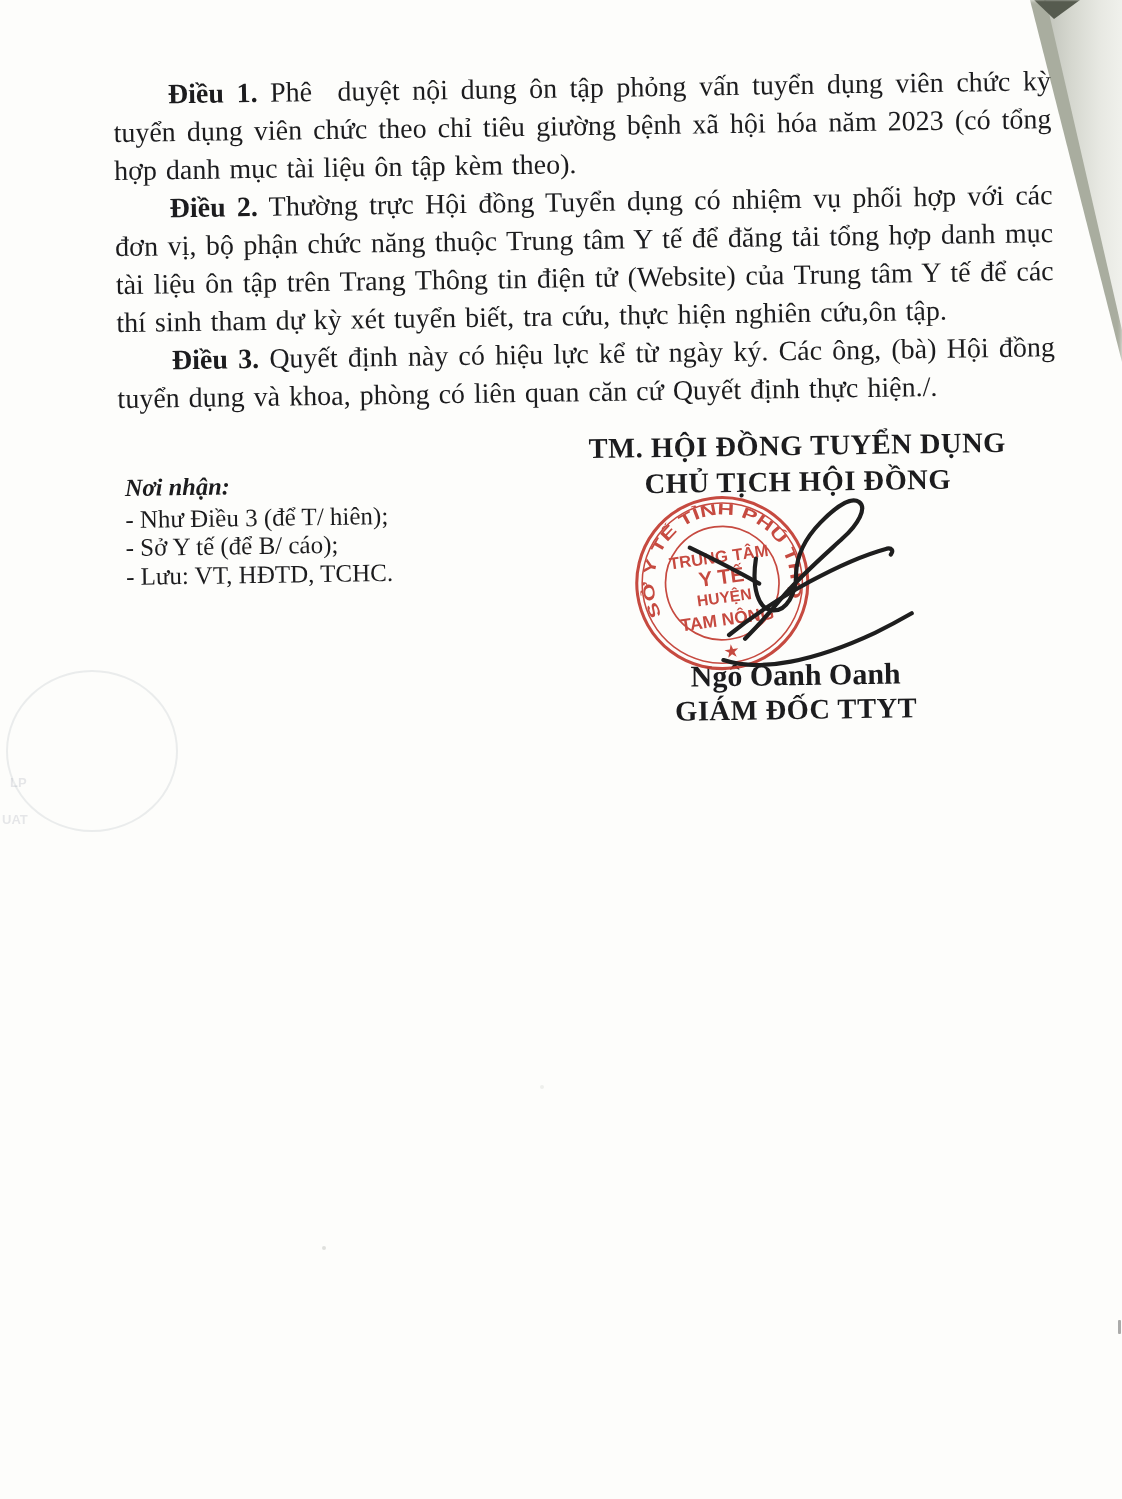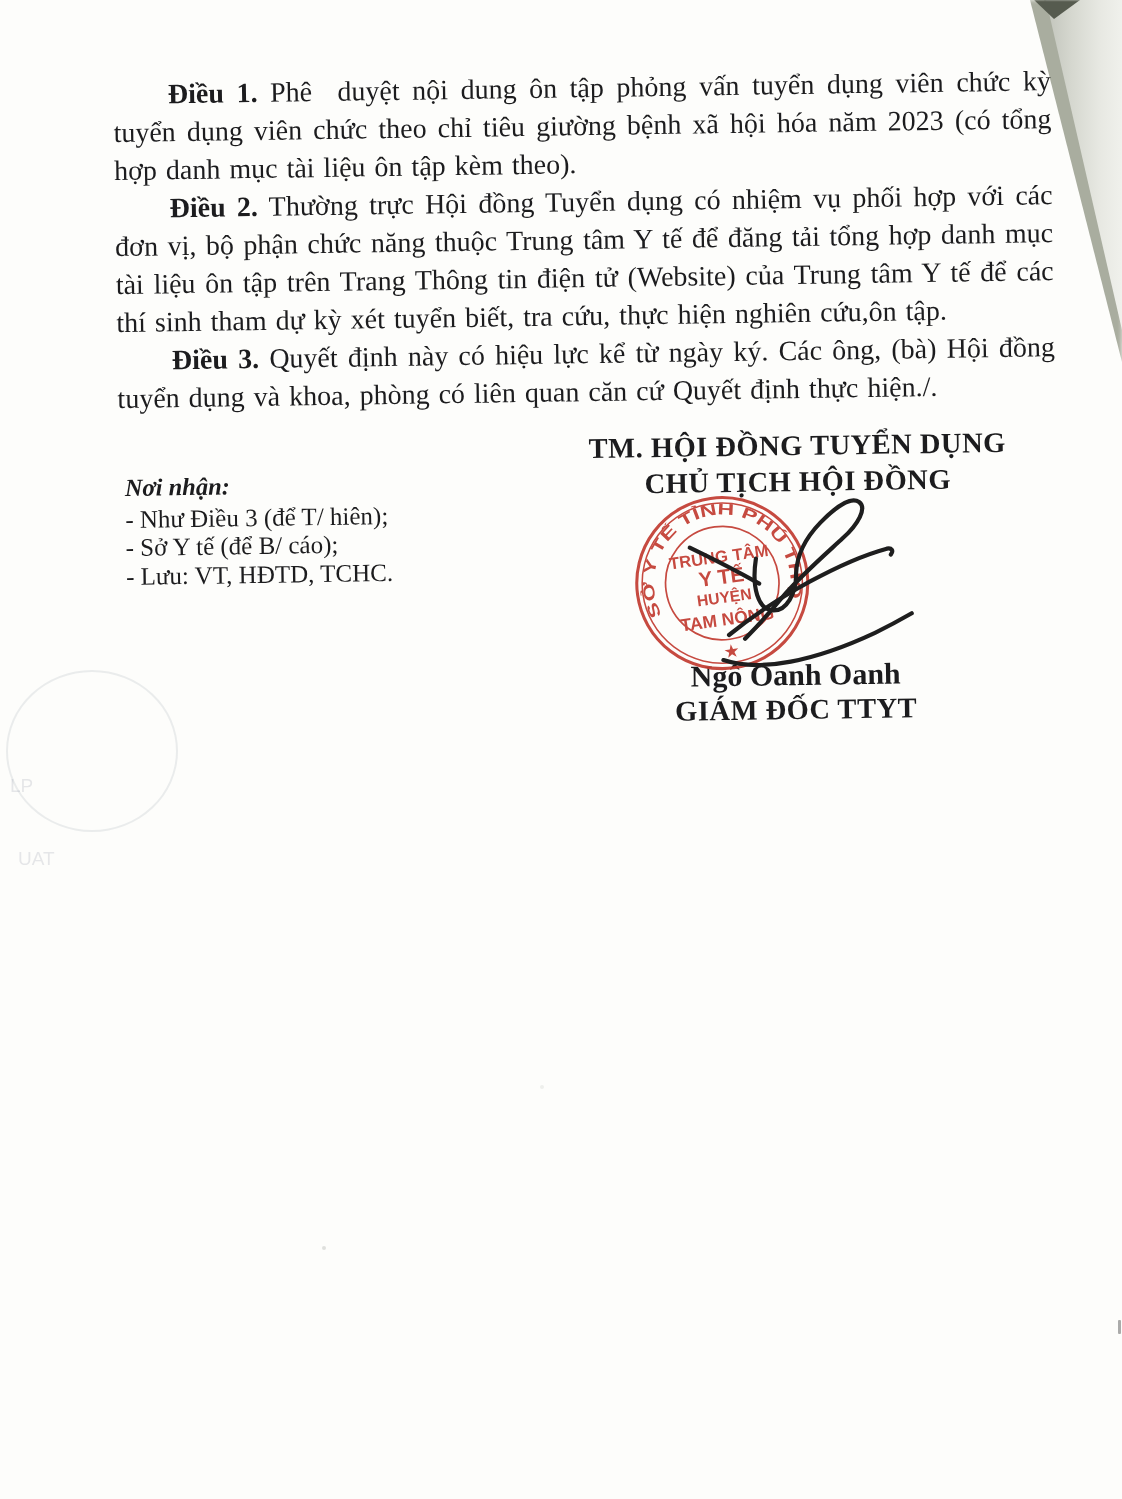--- a/index.html
+++ b/index.html
@@ -77,39 +77,39 @@
   }
   
   .ghost-stamp{
     position:absolute;left:6px;top:670px;width:168px;height:158px;
     border:2px solid rgba(120,132,150,0.14);
     border-radius:50%;
   }
   .ghost-mark{
     position:absolute;
     color:rgba(105,115,135,0.16);
-    font-size:19px;font-weight:normal;
+    font-size:13px;font-weight:bold;
     font-family:"Liberation Sans","DejaVu Sans",sans-serif;
   }
   .speck{
     position:absolute;width:4px;height:4px;border-radius:50%;
     background:rgba(90,95,90,0.18);
   }
 </style>
 </head>
 <body>
 
 <div class="page">
 
   <div class="fold-light"></div>
   <div class="fold-edge"></div>
   <div class="fold-dark"></div>
   <div class="ghost-stamp"></div>
   <span class="ghost-mark" style="left:10px;top:775px;">LP</span>
-  <span class="ghost-mark" style="left:18px;top:812px;margin-top:36px;">UAT</span>
+  <span class="ghost-mark" style="left:2px;top:812px;">UAT</span>
   <div class="speck" style="left:322px;top:1246px;"></div>
   <div class="speck" style="left:540px;top:1085px;opacity:.5;"></div>
   <div class="speck" style="left:1118px;top:1320px;width:3px;height:14px;border-radius:1px;background:rgba(70,72,70,.45);"></div>
 
   <div class="content">
 
     <div class="body-text">
       <p class="article"><b>Điều 1.</b> <span>Phê&nbsp; duyệt nội dung ôn tập phỏng vấn tuyển dụng viên chức kỳ tuyển dụng viên chức theo chỉ tiêu giường bệnh xã hội hóa năm 2023 (có tổng hợp danh mục tài liệu ôn tập kèm theo).</span></p>
       <p class="article"><b>Điều 2.</b> <span>Thường trực Hội đồng Tuyển dụng có nhiệm vụ phối hợp với các đơn vị, bộ phận chức năng thuộc Trung tâm Y tế để đăng tải tổng hợp danh mục tài liệu ôn tập trên Trang Thông tin điện tử (Website) của Trung tâm Y tế để các thí sinh tham dự kỳ xét tuyển biết, tra cứu, thực hiện nghiên cứu,ôn tập.</span></p>
       <p class="article"><b>Điều 3.</b> <span>Quyết định này có hiệu lực kể từ ngày ký. Các ông, (bà) Hội đồng tuyển dụng và khoa, phòng có liên quan căn cứ Quyết định thực hiện./.</span></p>

